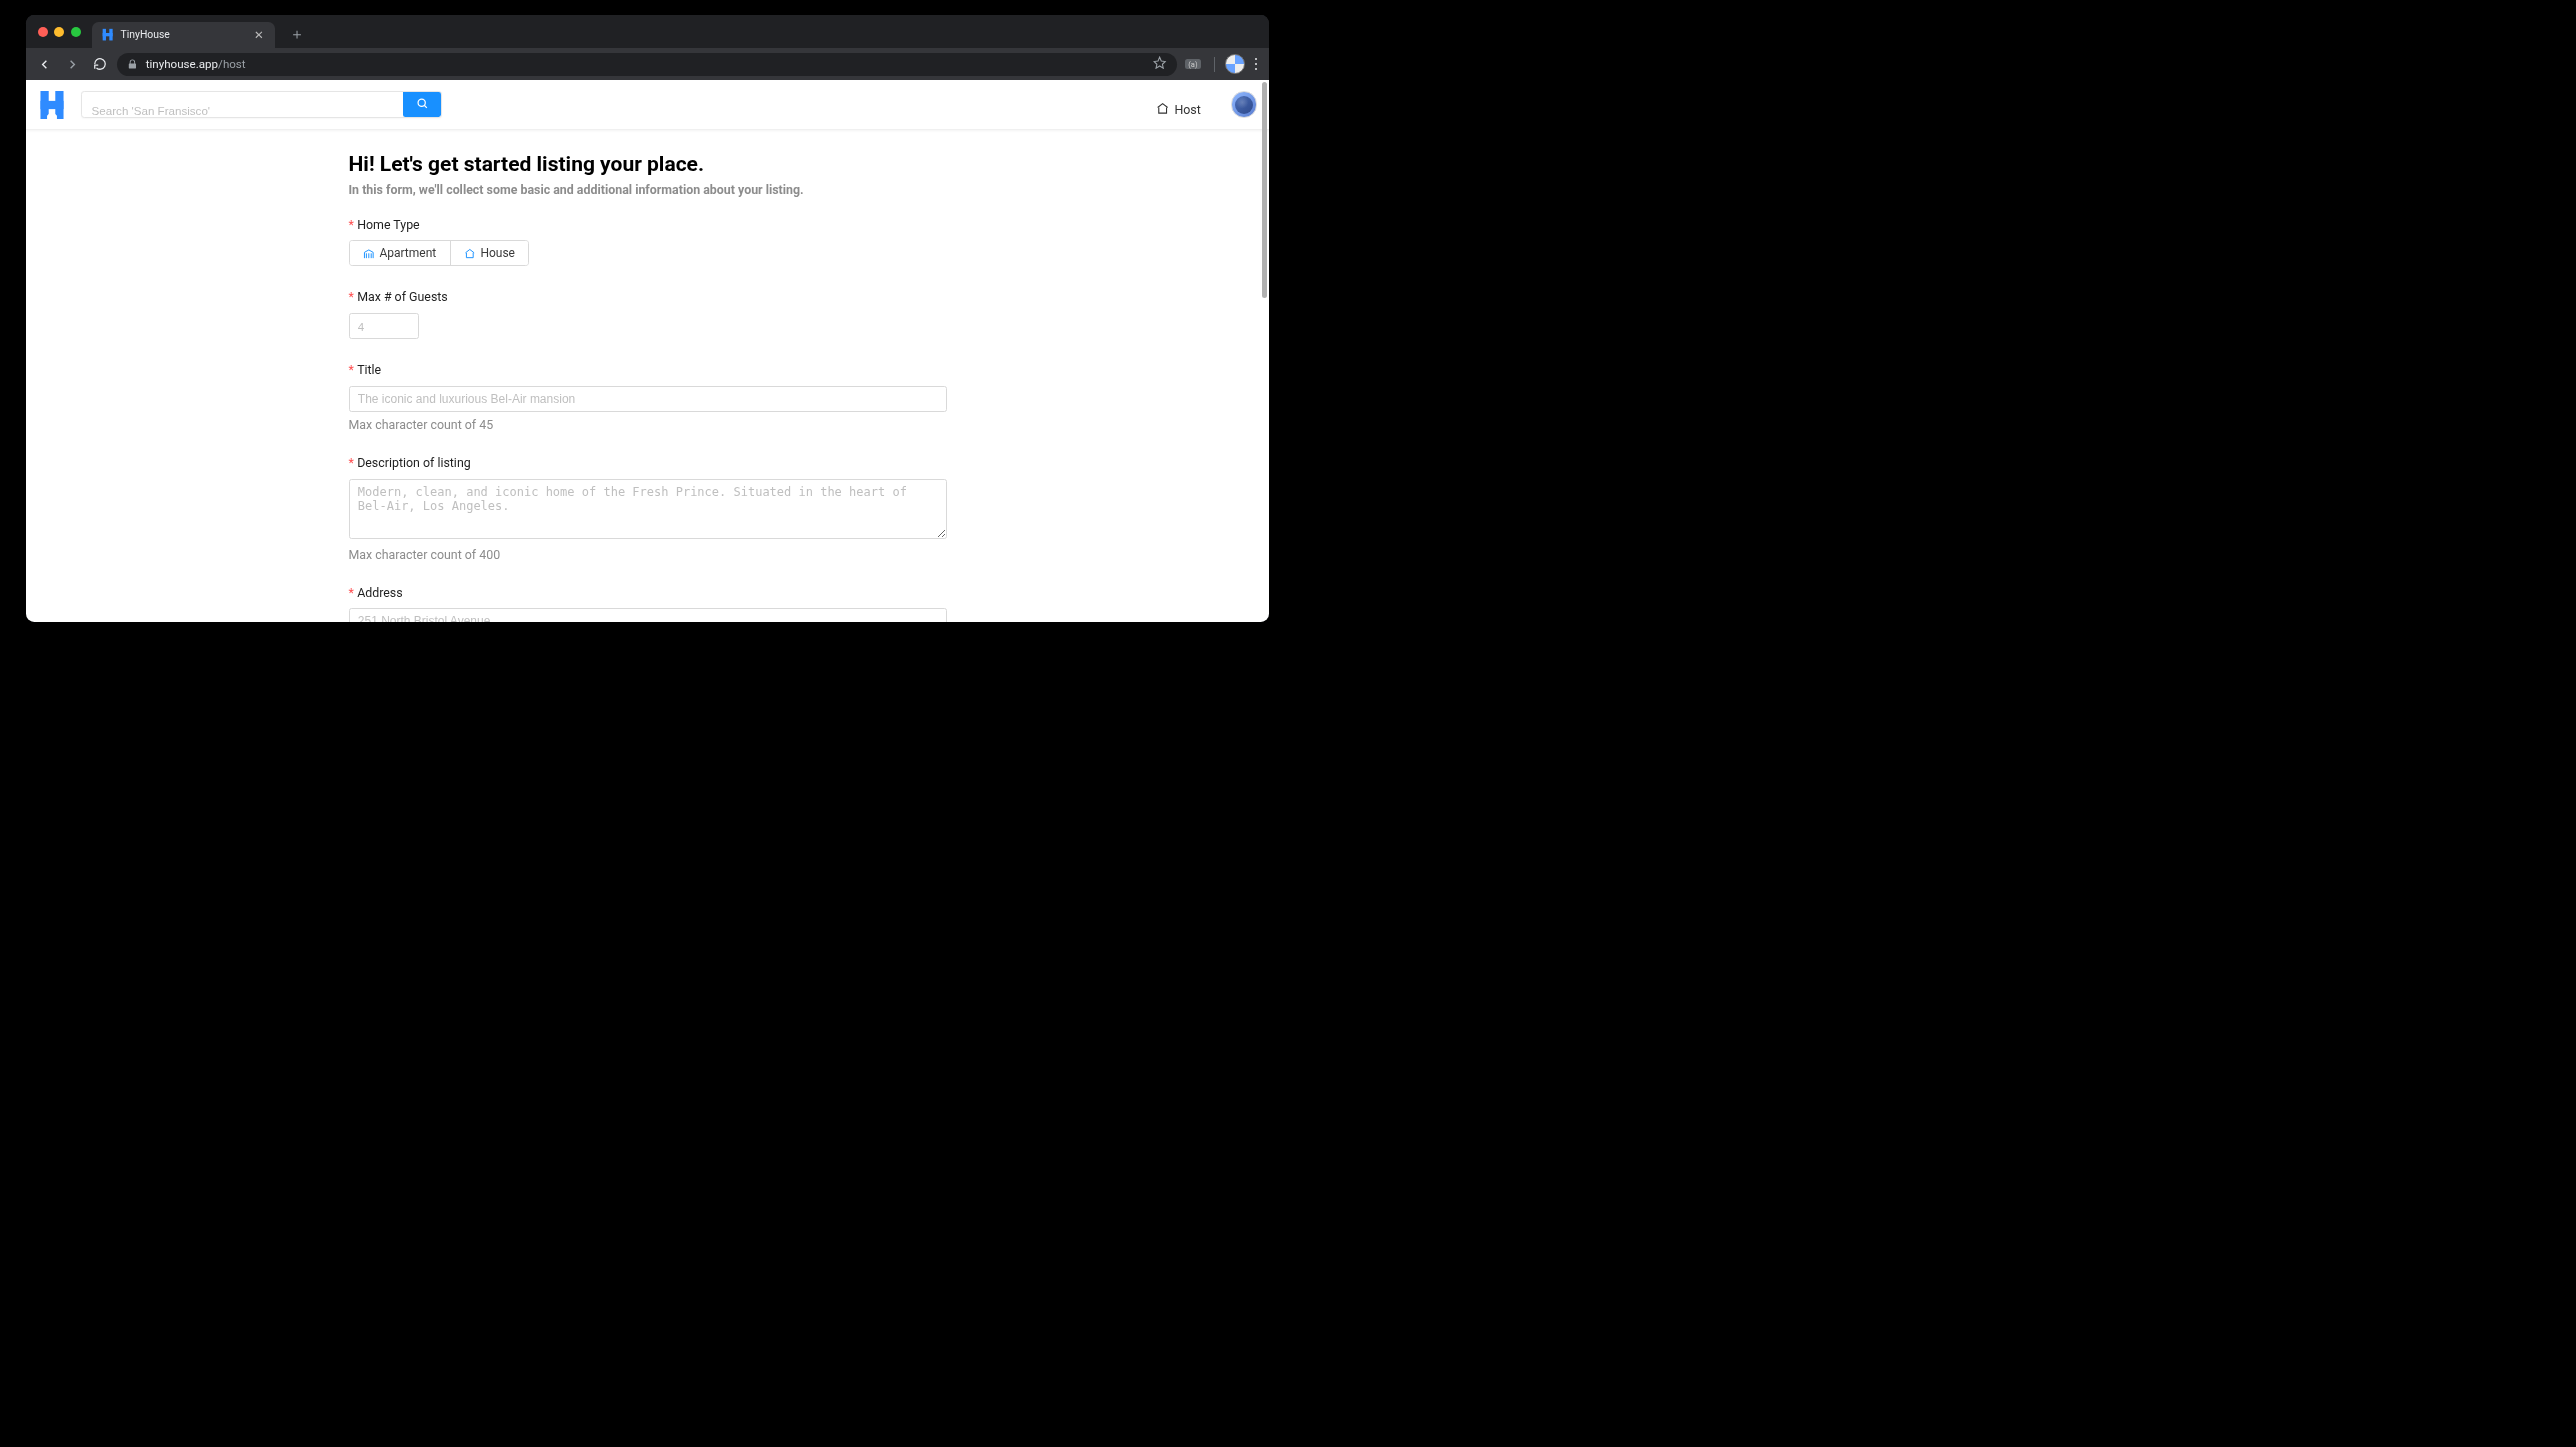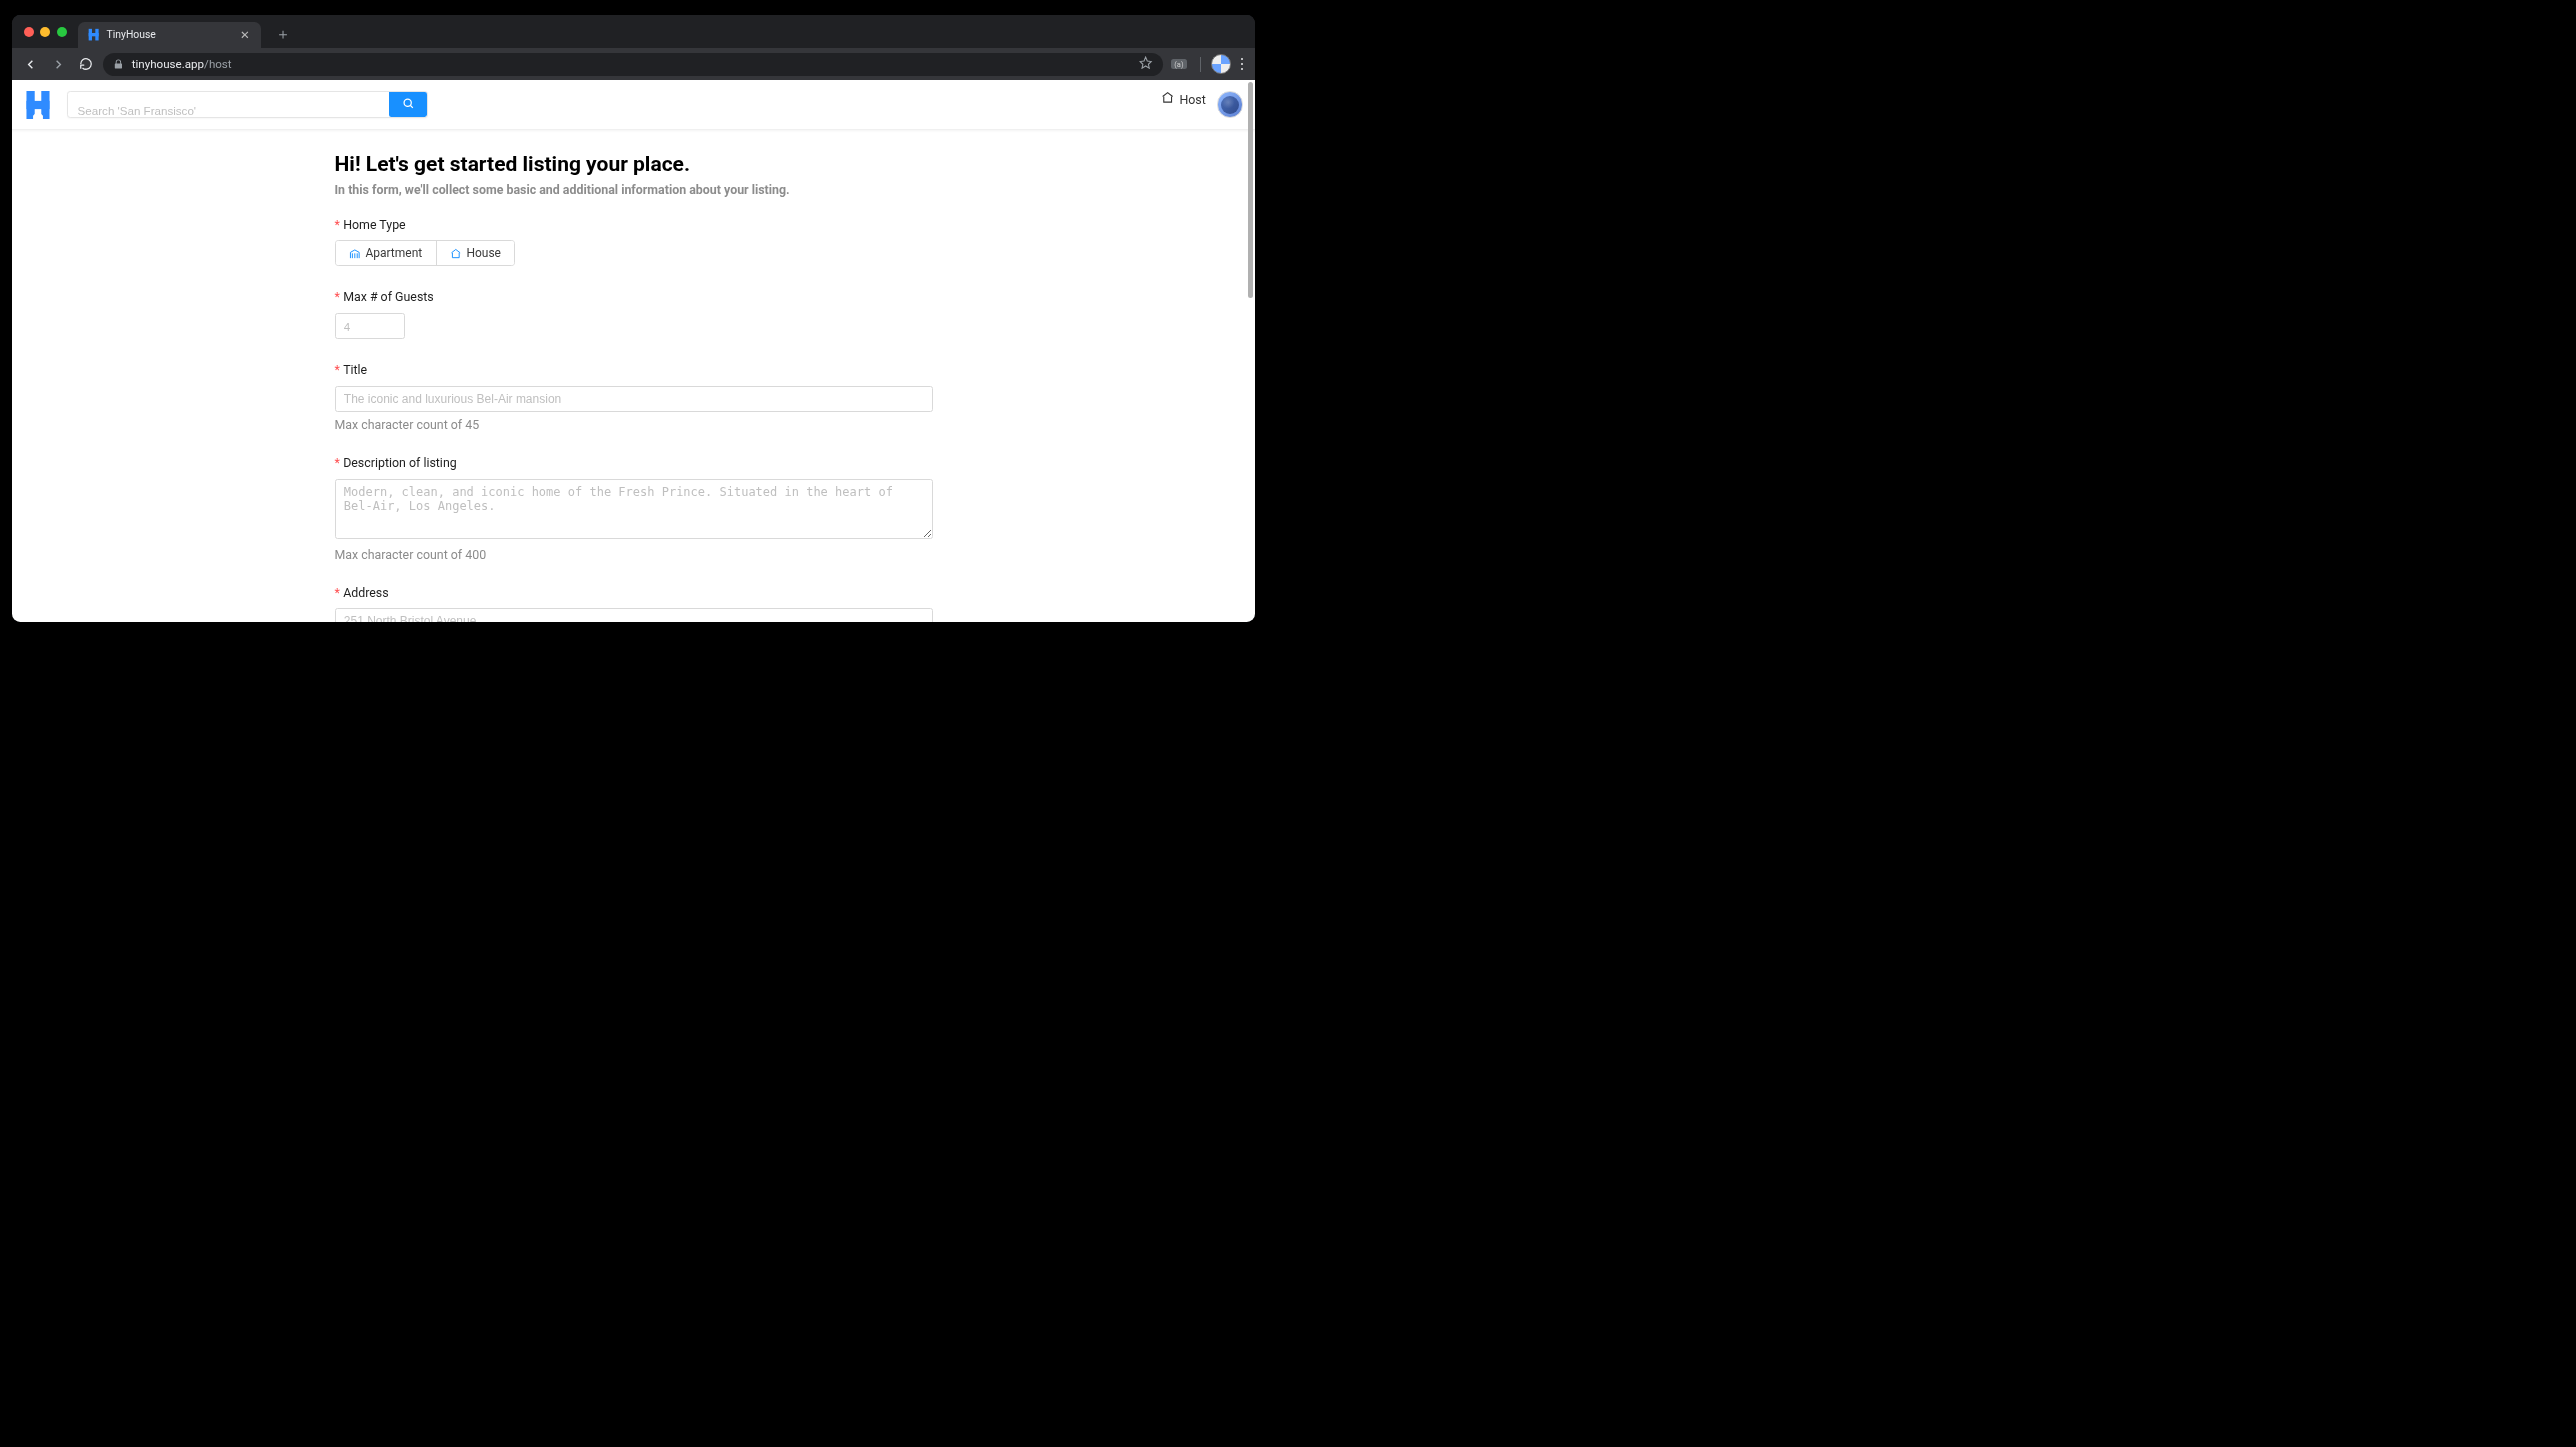--- a/index.html
+++ b/index.html
@@ -5,21 +5,21 @@
   * { box-sizing: border-box; margin: 0; padding: 0; }
   body {
     background: #000;
     font-family: -apple-system, BlinkMacSystemFont, "Segoe UI", Roboto, Helvetica, Arial, sans-serif;
     width: 1288px;
     height: 724px;
     overflow: hidden;
   }
   .browser-window {
     position: absolute;
-    left: 12px;
+    left: 26px;
     top: 15px;
     width: 1243px;
     height: 607px;
     background: #2c2f33;
     border-radius: 8.3px;
     overflow: hidden;
     box-shadow: 0 3.3px 25px rgba(0,0,0,0.5);
     display: flex;
     flex-direction: column;
   }
@@ -130,22 +130,22 @@
   .search-wrap input{
     flex:1;border:none;outline:none;padding:0 10px;font-size:11.6px;color:#555;background:transparent;
   }
   .search-wrap input::placeholder{color:#bfbfbf;}
   .search-btn{
     width:38px;height:26.6px;background:#1890ff;color:white;border:none;display:flex;align-items:center;justify-content:center;cursor:pointer;border-radius:2.5px;margin-right:-0.8px;
   }
   .header-right{
     margin-left:auto;
     display:flex;
-    align-items:flex-start;
-    gap:11px;
+    align-items:flex-end;
+    gap:30px;
   }
   .host-link{
     display:flex;align-items:center;gap:5px;color:#333;font-size:12.4px;cursor:pointer;
   }
   .avatar{
     width:26.6px;height:26.6px;border-radius:50%;
     background: linear-gradient(135deg,#8fb8ff,#5a7dd0);
     border:0.8px solid #ddd;
     display:flex;align-items:center;justify-content:center;
     position:relative;overflow:hidden;

